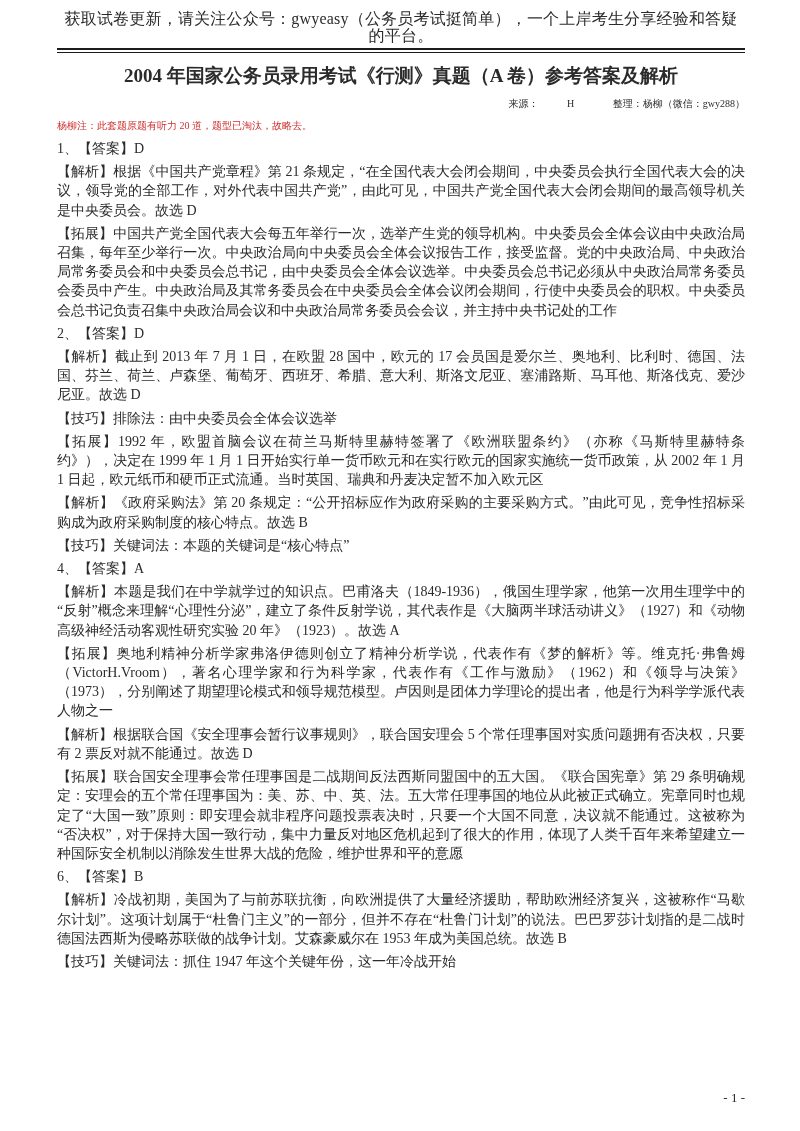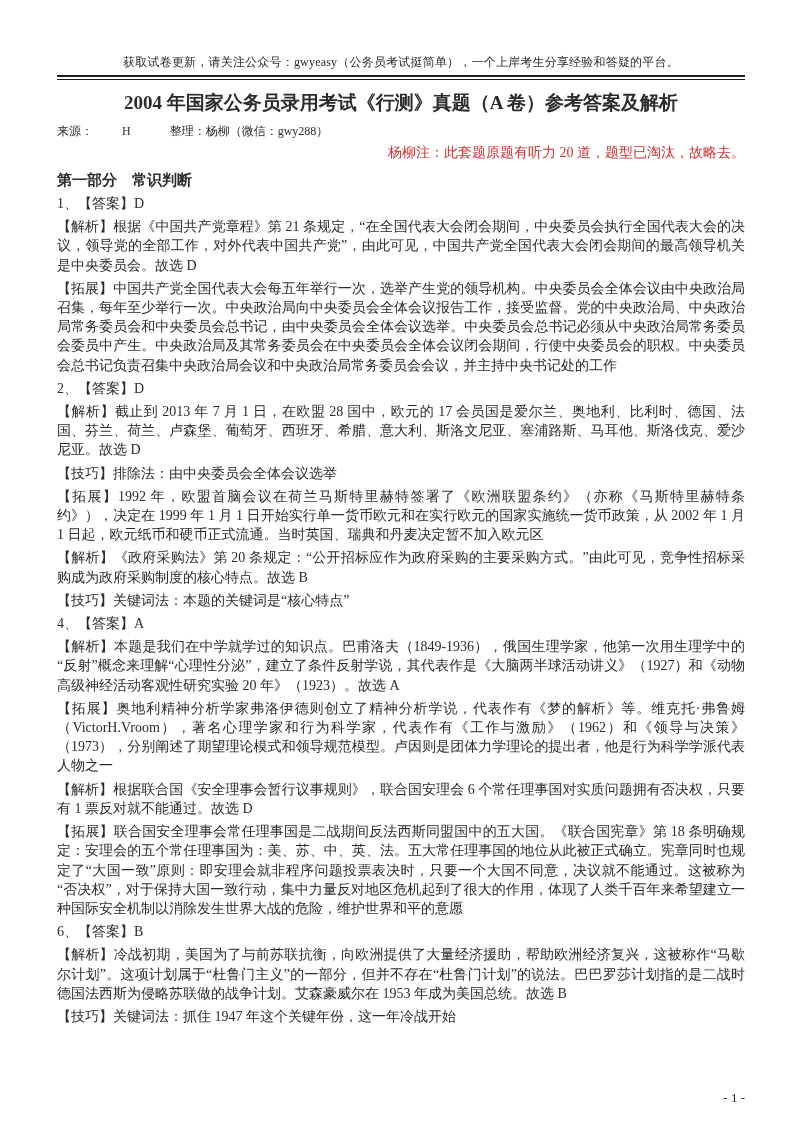--- a/index.html
+++ b/index.html
@@ -7,51 +7,50 @@
     width: 800px; height: 1131px;
     background: #ffffff;
     overflow: hidden;
     font-family: "Liberation Serif", "DejaVu Serif", serif;
     color: #2b2b2b;
     position: relative;
   }
   .page { padding: 10px 55px 0 57px; }
   .header-notice {
     text-align: center;
-    font-size: 12px;
+    font-size: 16px;
     line-height: 17px;
     letter-spacing: 0.2px;
-    margin-top: 44px;
   }
   .header-rule {
     margin-top: 4px;
     height: 2px;
     border-top: 2px solid #1c1c1c;
     border-bottom: 1px solid #1c1c1c;
   }
   .doc-title {
     margin-top: 11px;
     text-align: center;
     font-size: 19px;
     font-weight: bold;
     line-height: 24px;
     font-family: Liberation Serif, serif;
   }
   .source-line {
     margin-top: 7px;
-    text-align: left;
-    font-size: 12px;
+    text-align: right;
+    font-size: 10px;
     line-height: 18px;
   }
   .source-label { margin-right: 26px; }
   .source-value { margin-right: 36px; }
   .doc-note {
     margin-top: 4px;
-    text-align: right;
-    font-size: 14px;
+    text-align: left;
+    font-size: 10px;
     line-height: 18px;
   }
   .section-title {
     margin-top: 9px;
     font-size: 15px;
     font-weight: bold;
     line-height: 19px;
   }
   #questions p {
     margin: 4px 0 0 0;
@@ -79,21 +78,20 @@
   <div class="doc-title">2004 年国家公务员录用考试《行测》真题（A 卷）参考答案及解析</div>
 
   <div class="source-line">
     <span class="source-label">来源：</span>
     <span class="source-value">H</span>
     <span class="source-editor">整理：杨柳（微信：gwy288）</span>
   </div>
 
   <div class="doc-note" style="color: rgb(204, 48, 48);">杨柳注：此套题原题有听力 20 道，题型已淘汰，故略去。</div>
 
-  <div class="section-title">第一部分　常识判断</div>
 
   <div id="questions">
       <div class="question">
         <p class="answer-line"><span>1、</span><span>【答案】</span><span>D</span></p>
         <p class="para"><span>【解析】</span><span>根据《中国共产党章程》第 21 条规定，“在全国代表大会闭会期间，中央委员会执行全国代表大会的决议，领导党的全部工作，对外代表中国共产党”，由此可见，中国共产党全国代表大会闭会期间的最高领导机关是中央委员会。故选 D</span></p>
         <p class="para"><span>【拓展】</span><span>中国共产党全国代表大会每五年举行一次，选举产生党的领导机构。中央委员会全体会议由中央政治局召集，每年至少举行一次。中央政治局向中央委员会全体会议报告工作，接受监督。党的中央政治局、中央政治局常务委员会和中央委员会总书记，由中央委员会全体会议选举。中央委员会总书记必须从中央政治局常务委员会委员中产生。中央政治局及其常务委员会在中央委员会全体会议闭会期间，行使中央委员会的职权。中央委员会总书记负责召集中央政治局会议和中央政治局常务委员会会议，并主持中央书记处的工作</span></p>
       </div>
       <div class="question">
         <p class="answer-line"><span>2、</span><span>【答案】</span><span>D</span></p>
         <p class="para"><span>【解析】</span><span>截止到 2013 年 7 月 1 日，在欧盟 28 国中，欧元的 17 会员国是爱尔兰、奥地利、比利时、德国、法国、芬兰、荷兰、卢森堡、葡萄牙、西班牙、希腊、意大利、斯洛文尼亚、塞浦路斯、马耳他、斯洛伐克、爱沙尼亚。故选 D</span></p>
@@ -103,22 +101,22 @@
       <div class="question">
         <p class="para"><span>【解析】</span><span>《政府采购法》第 20 条规定：“公开招标应作为政府采购的主要采购方式。”由此可见，竞争性招标采购成为政府采购制度的核心特点。故选 B</span></p>
         <p class="para"><span>【技巧】</span><span>关键词法：本题的关键词是“核心特点”</span></p>
       </div>
       <div class="question">
         <p class="answer-line"><span>4、</span><span>【答案】</span><span>A</span></p>
         <p class="para"><span>【解析】</span><span>本题是我们在中学就学过的知识点。巴甫洛夫（1849-1936），俄国生理学家，他第一次用生理学中的“反射”概念来理解“心理性分泌”，建立了条件反射学说，其代表作是《大脑两半球活动讲义》（1927）和《动物高级神经活动客观性研究实验 20 年》（1923）。故选 A</span></p>
         <p class="para"><span>【拓展】</span><span>奥地利精神分析学家弗洛伊德则创立了精神分析学说，代表作有《梦的解析》等。维克托·弗鲁姆（VictorH.Vroom），著名心理学家和行为科学家，代表作有《工作与激励》（1962）和《领导与决策》（1973），分别阐述了期望理论模式和领导规范模型。卢因则是团体力学理论的提出者，他是行为科学学派代表人物之一</span></p>
       </div>
       <div class="question">
-        <p class="para"><span>【解析】</span><span>根据联合国《安全理事会暂行议事规则》，联合国安理会 6 个常任理事国对实质问题拥有否决权，只要有 1 票反对就不能通过。故选 D</span></p>
-        <p class="para"><span>【拓展】</span><span>联合国安全理事会常任理事国是二战期间反法西斯同盟国中的五大国。《联合国宪章》第 18 条明确规定：安理会的五个常任理事国为：美、苏、中、英、法。五大常任理事国的地位从此被正式确立。宪章同时也规定了“大国一致”原则：即安理会就非程序问题投票表决时，只要一个大国不同意，决议就不能通过。这被称为“否决权”，对于保持大国一致行动，集中力量反对地区危机起到了很大的作用，体现了人类千百年来希望建立一种国际安全机制以消除发生世界大战的危险，维护世界和平的意愿</span></p>
+        <p class="para"><span>【解析】</span><span>根据联合国《安全理事会暂行议事规则》，联合国安理会 5 个常任理事国对实质问题拥有否决权，只要有 2 票反对就不能通过。故选 D</span></p>
+        <p class="para"><span>【拓展】</span><span>联合国安全理事会常任理事国是二战期间反法西斯同盟国中的五大国。《联合国宪章》第 29 条明确规定：安理会的五个常任理事国为：美、苏、中、英、法。五大常任理事国的地位从此被正式确立。宪章同时也规定了“大国一致”原则：即安理会就非程序问题投票表决时，只要一个大国不同意，决议就不能通过。这被称为“否决权”，对于保持大国一致行动，集中力量反对地区危机起到了很大的作用，体现了人类千百年来希望建立一种国际安全机制以消除发生世界大战的危险，维护世界和平的意愿</span></p>
       </div>
       <div class="question">
         <p class="answer-line"><span>6、</span><span>【答案】</span><span>B</span></p>
         <p class="para"><span>【解析】</span><span>冷战初期，美国为了与前苏联抗衡，向欧洲提供了大量经济援助，帮助欧洲经济复兴，这被称作“马歇尔计划”。这项计划属于“杜鲁门主义”的一部分，但并不存在“杜鲁门计划”的说法。巴巴罗莎计划指的是二战时德国法西斯为侵略苏联做的战争计划。艾森豪威尔在 1953 年成为美国总统。故选 B</span></p>
         <p class="para"><span>【技巧】</span><span>关键词法：抓住 1947 年这个关键年份，这一年冷战开始</span></p>
       </div>
     </div>
 
 </div>
 

